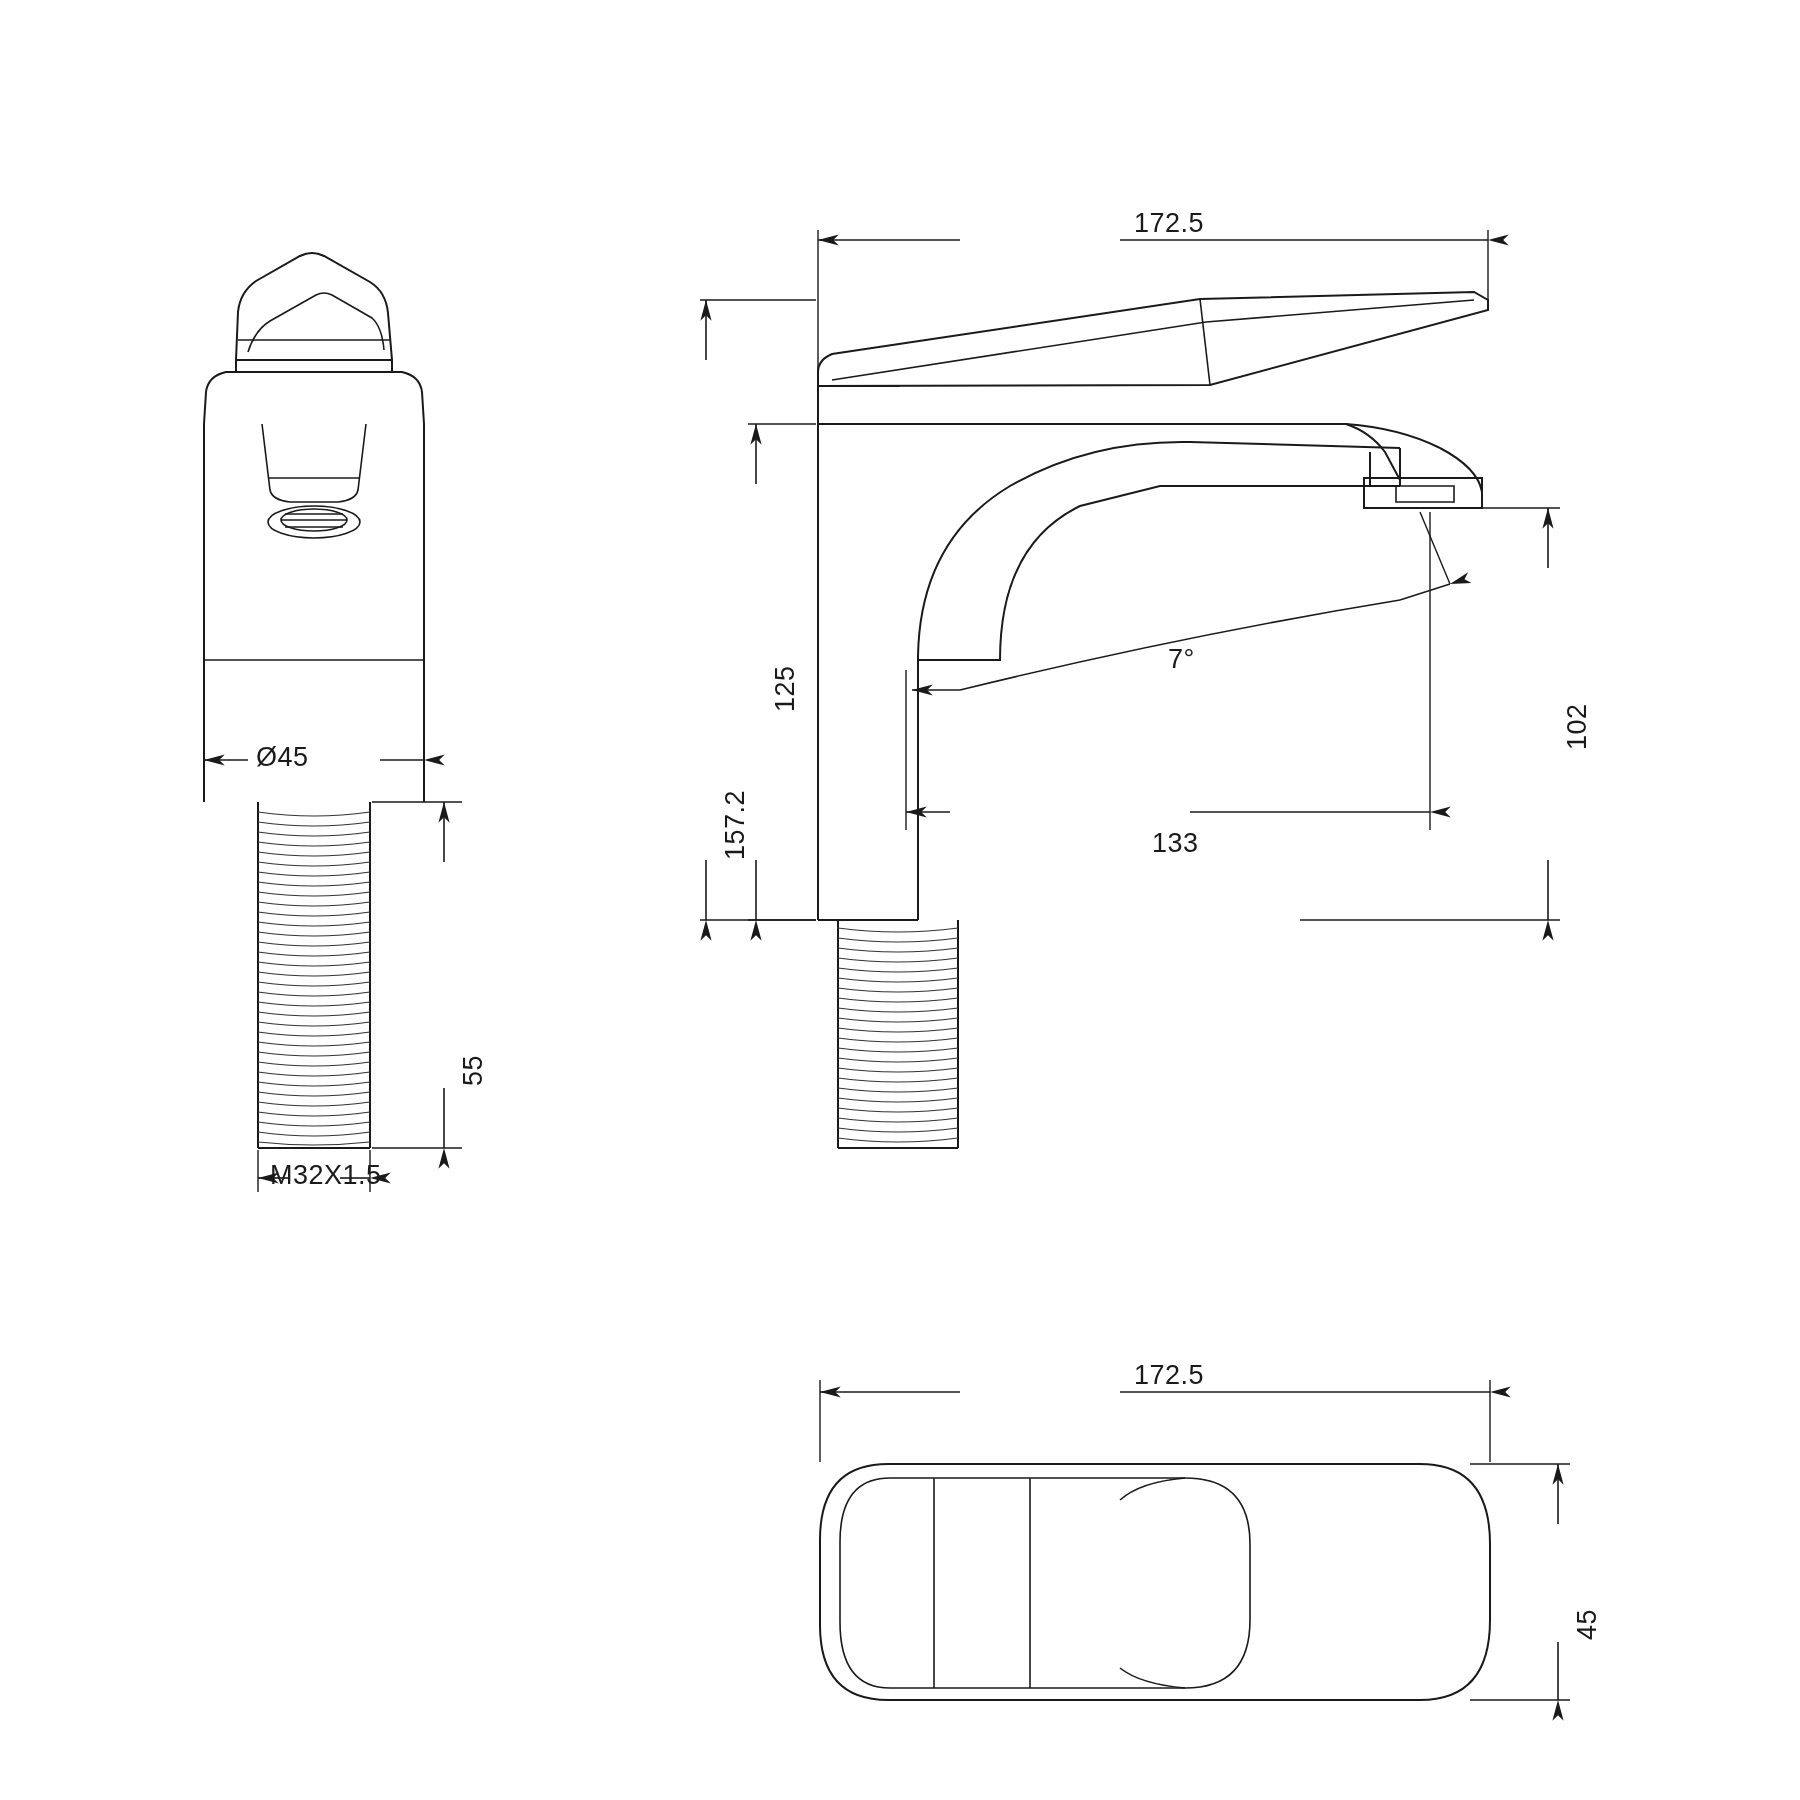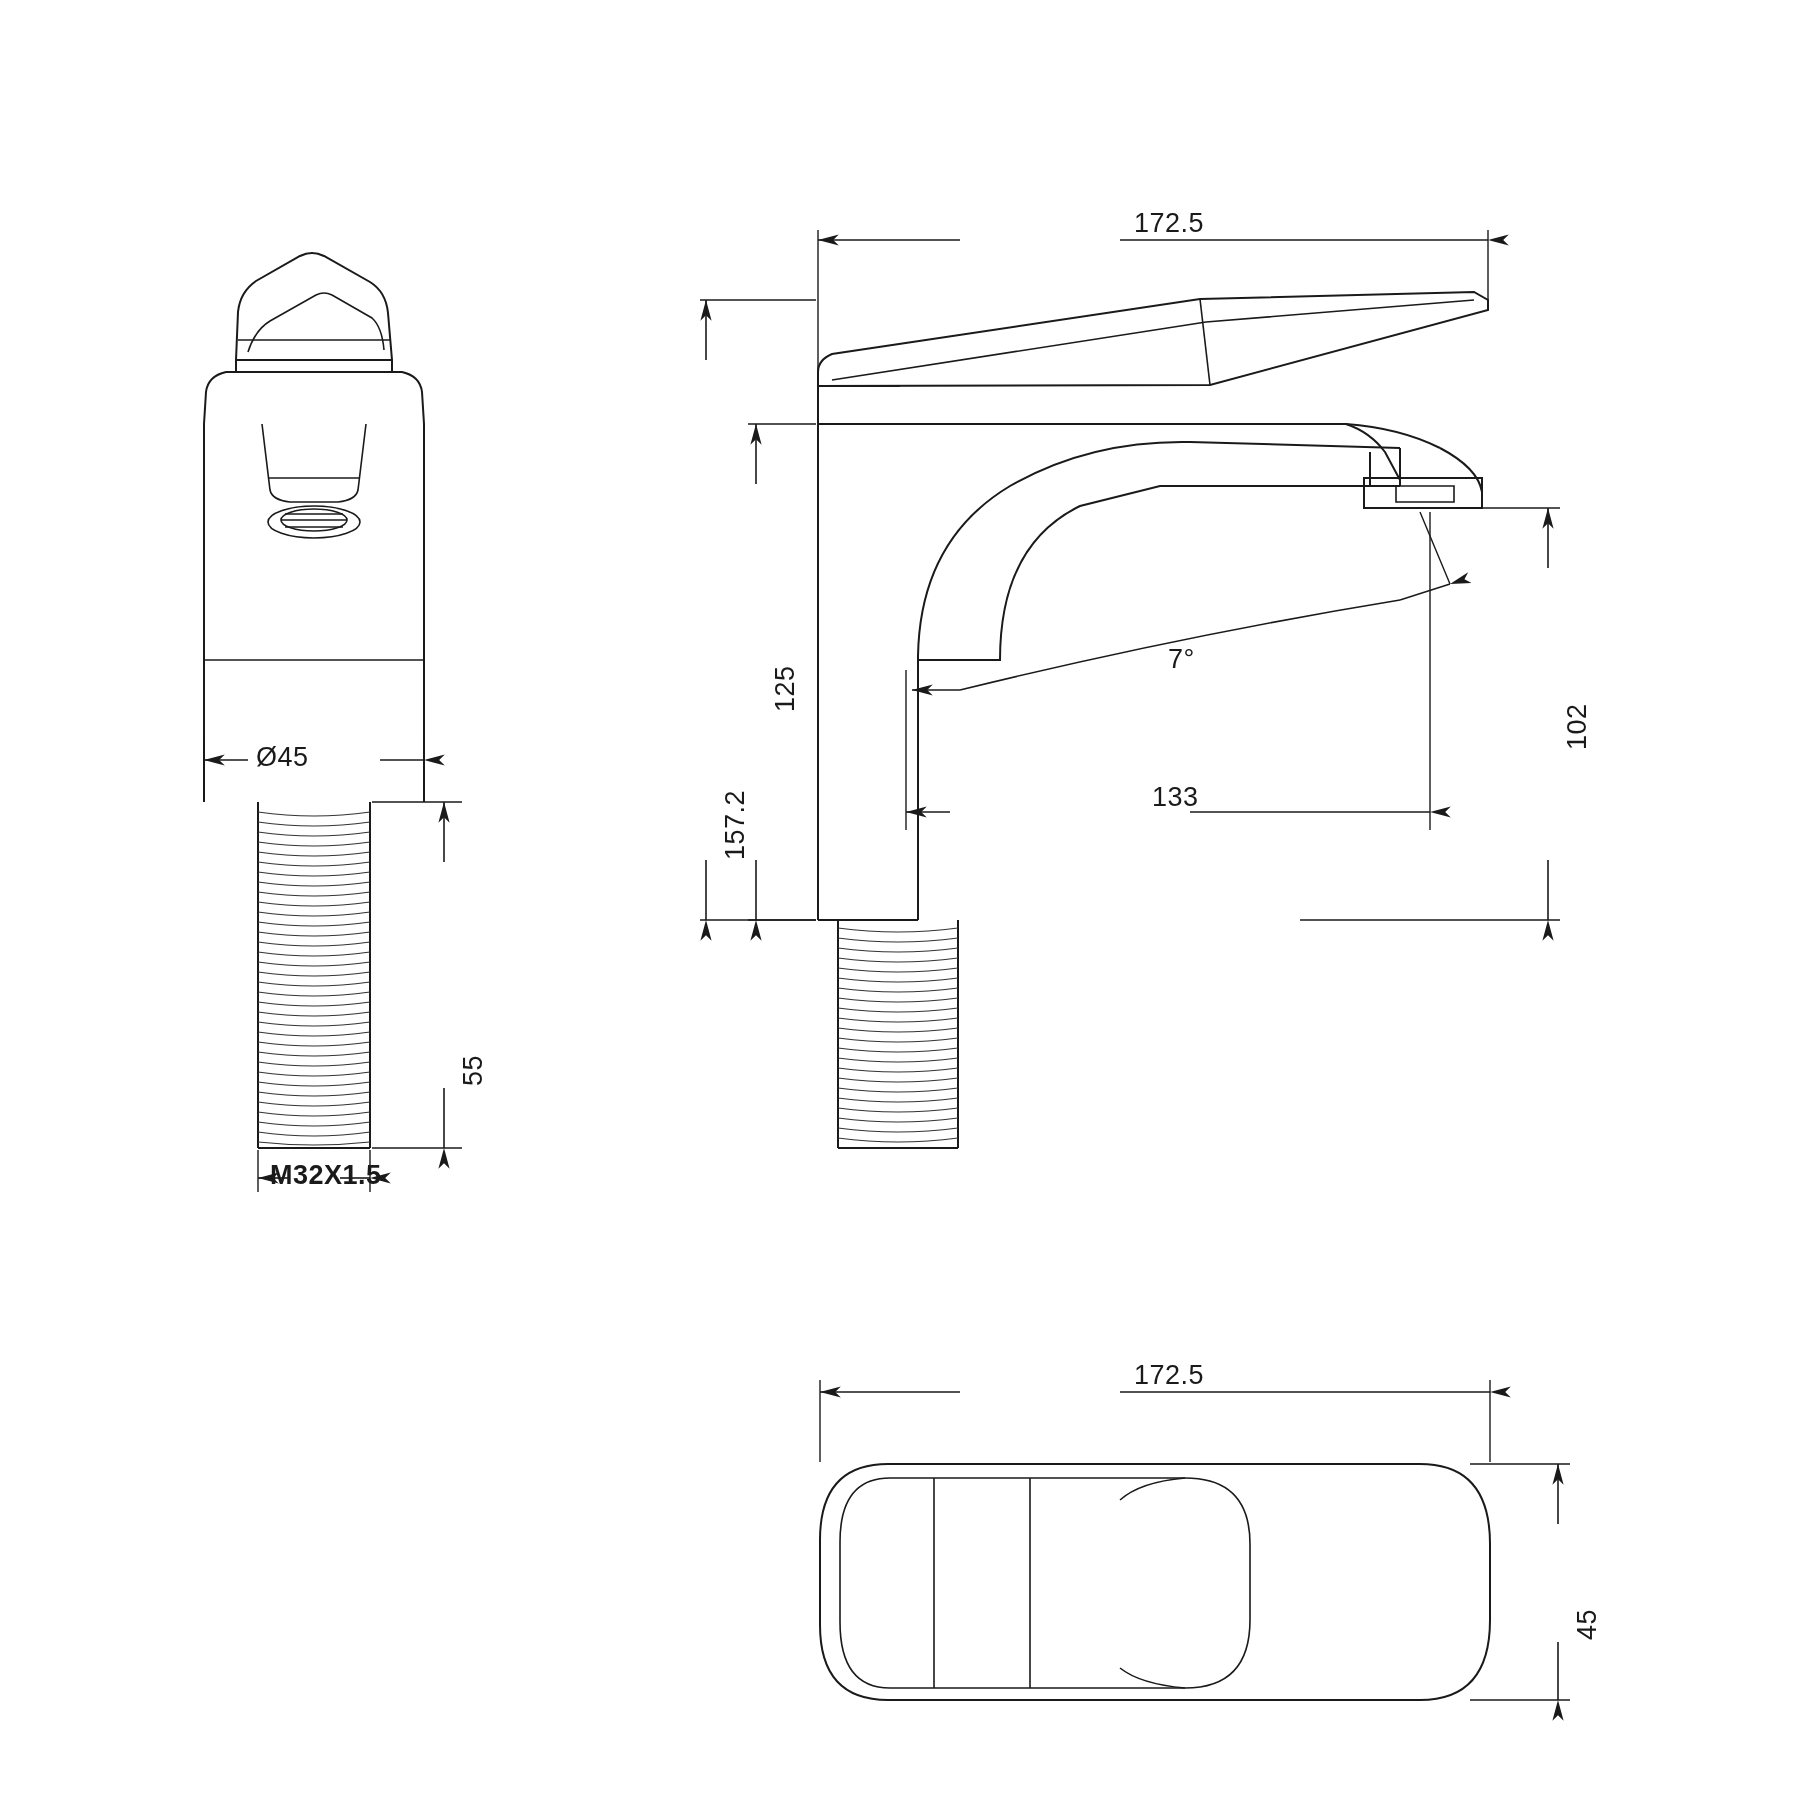--- a/index.html
+++ b/index.html
@@ -282,31 +282,31 @@
       <path class="extline" d="M1470 1700 L1570 1700"></path>
       <path class="dimline" d="M1558 1524 L1558 1464" marker-end="url(#arrL)"></path>
       <path class="dimline" d="M1558 1642 L1558 1700" marker-end="url(#arrR)"></path>
     </g>
   </svg>
 
   <div class="dim-label" style="left:256px; top:742px;">Ø45</div>
 
   <div class="dim-label vert" style="left:458px; top:1086px;">55</div>
 
-  <div class="dim-label" style="left:270px; top:1160px;font-weight:bold;">M32X1.5</div>
+  <div class="dim-label" style="left:270px; top:1160px;">M32X1.5</div>
 
   <div class="dim-label" style="left:1134px; top:208px;">172.5</div>
 
   <div class="dim-label vert" style="left:720px; top:860px;">157.2</div>
 
   <div class="dim-label vert" style="left:770px; top:712px;">125</div>
 
   <div class="dim-label vert" style="left:1562px; top:750px;">102</div>
 
-  <div class="dim-label" style="left:1152px; top:782px;text-align:center;">133</div>
+  <div class="dim-label" style="left:1152px; top:828px;text-align:center;">133</div>
 
   <div class="dim-label" style="left:1168px; top:644px;">7°</div>
 
   <div class="dim-label" style="left:1134px; top:1360px;">172.5</div>
 
   <div class="dim-label vert" style="left:1572px; top:1640px;">45</div>
 
 </div>
 
 </body></html>

